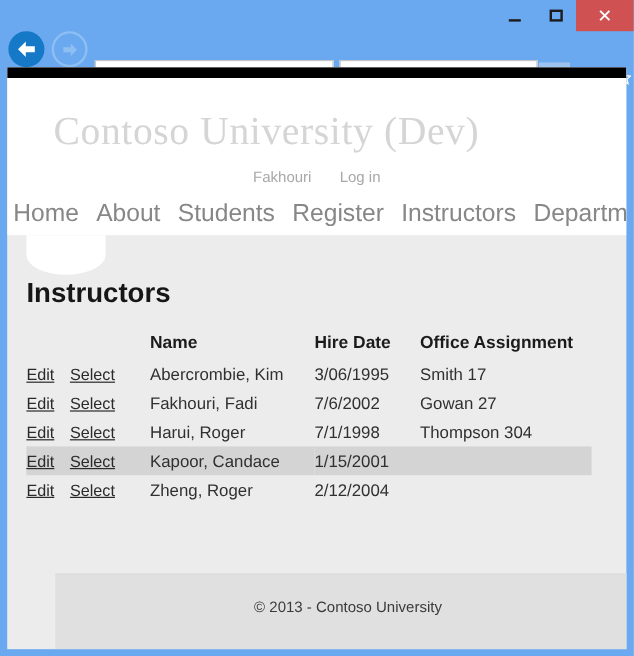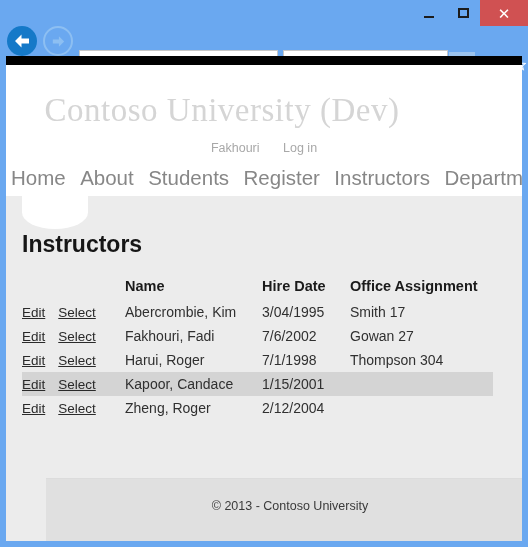--- a/index.html
+++ b/index.html
@@ -333,21 +333,21 @@
             <th class="actions"></th>
             <th>Name</th>
             <th>Hire Date</th>
             <th>Office Assignment</th>
           </tr>
         </thead>
         <tbody id="tbody">
             <tr>
               <td class="actions"><a href="#">Edit</a><a href="#">Select</a></td>
               <td>Abercrombie, Kim</td>
-              <td>3/04/1995</td>
+              <td>3/06/1995</td>
               <td>Smith 17</td>
             </tr>
             <tr>
               <td class="actions"><a href="#">Edit</a><a href="#">Select</a></td>
               <td>Fakhouri, Fadi</td>
               <td>7/6/2002</td>
               <td>Gowan 27</td>
             </tr>
             <tr>
               <td class="actions"><a href="#">Edit</a><a href="#">Select</a></td>

